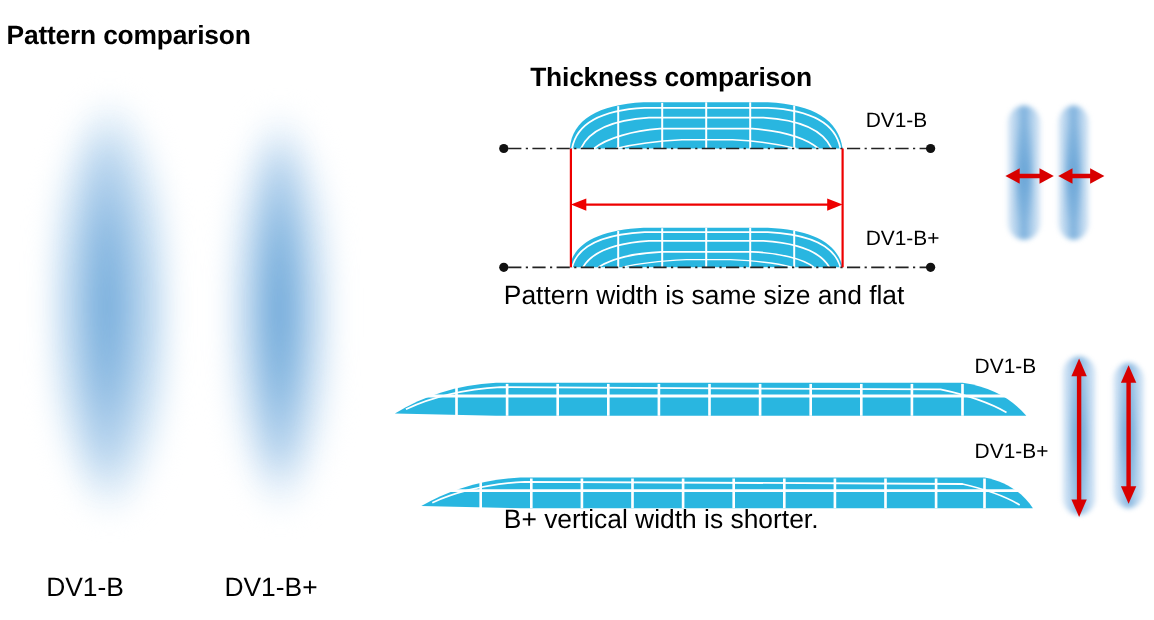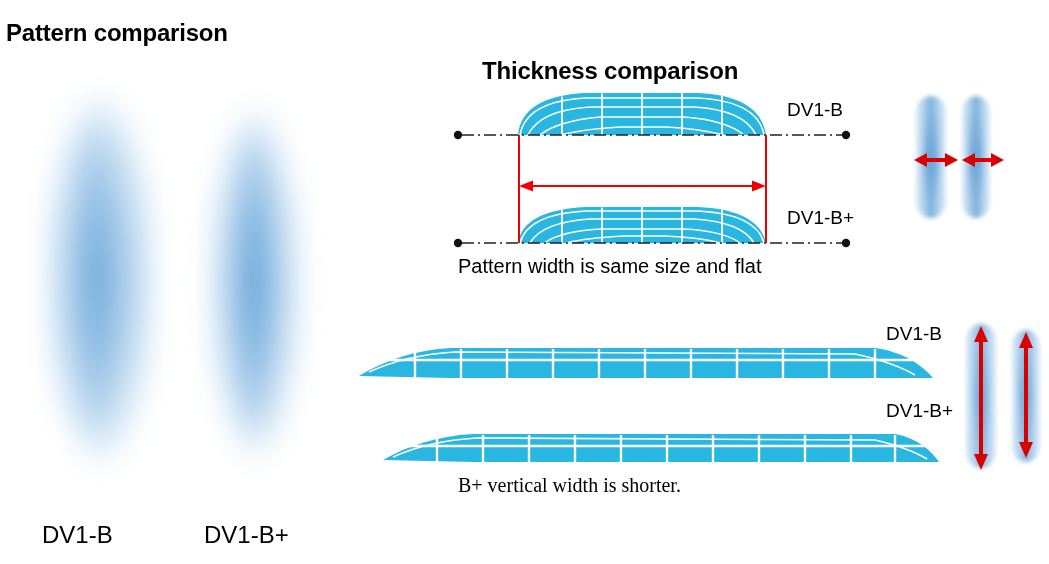--- a/index.html
+++ b/index.html
@@ -23,21 +23,21 @@
     font-size: 24px;
     font-weight: bold;
     letter-spacing: -0.2px;
     white-space: nowrap;
   }
   #title-pattern { left: 6px; top: 19px; }
   #title-thickness { left: 482px; top: 19px; margin-top: 38px; }
 
   
   .caption {
-    font-size: 20px;
+    font-size: 24px;
     white-space: nowrap;
   }
   .small-label {
     font-size: 19px;
     white-space: nowrap;
   }
   .pill-label {
     font-size: 24px;
     white-space: nowrap;
   }
@@ -227,21 +227,21 @@
       <line x1="450" y1="105" x2="450" y2="132"></line>
       <line x1="496" y1="105" x2="496" y2="132"></line>
       <line x1="540" y1="105" x2="540" y2="132"></line>
     </g>
   </g>
 </svg>
 
 <div class="abs small-label" style="left:886px; top:323px;">DV1-B</div>
 <div class="abs small-label" style="left:886px; top:400px;">DV1-B+</div>
 
-<div class="abs caption" style="left:458px; top:474px;font-family:Liberation Serif, serif;">B+ vertical width is shorter.</div>
+<div class="abs caption" style="left:458px; top:459px;">B+ vertical width is shorter.</div>
 
 <div class="mini-pill" style="left:966px; top:324px; width:30px; height:144px;
      background: linear-gradient(90deg, #dceaf7 0%, #bbd6ef 22%, #86b7e0 50%, #bbd6ef 78%, #dceaf7 100%);
      border-radius: 15px / 16px;"></div>
 <div class="mini-core" style="left:975px; top:340px; width:12px; height:112px;
      background: linear-gradient(180deg, rgba(125,177,221,0) 0%, #7aaeda 45%, #7aaeda 58%, rgba(125,177,221,0) 100%);
      border-radius: 6px;"></div>
 
 <div class="mini-pill" style="left:1012px; top:330px; width:28px; height:132px;
      background: linear-gradient(90deg, #dceaf7 0%, #bbd6ef 22%, #86b7e0 50%, #bbd6ef 78%, #dceaf7 100%);

